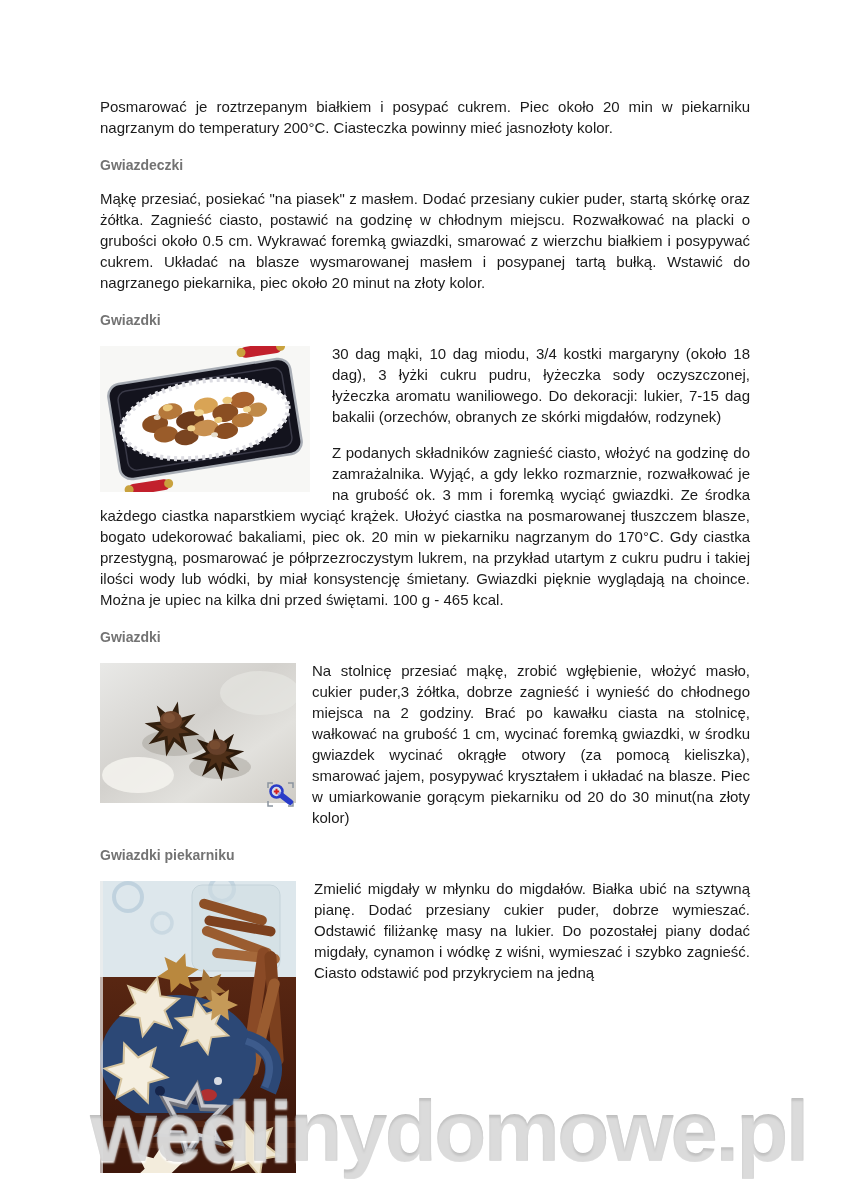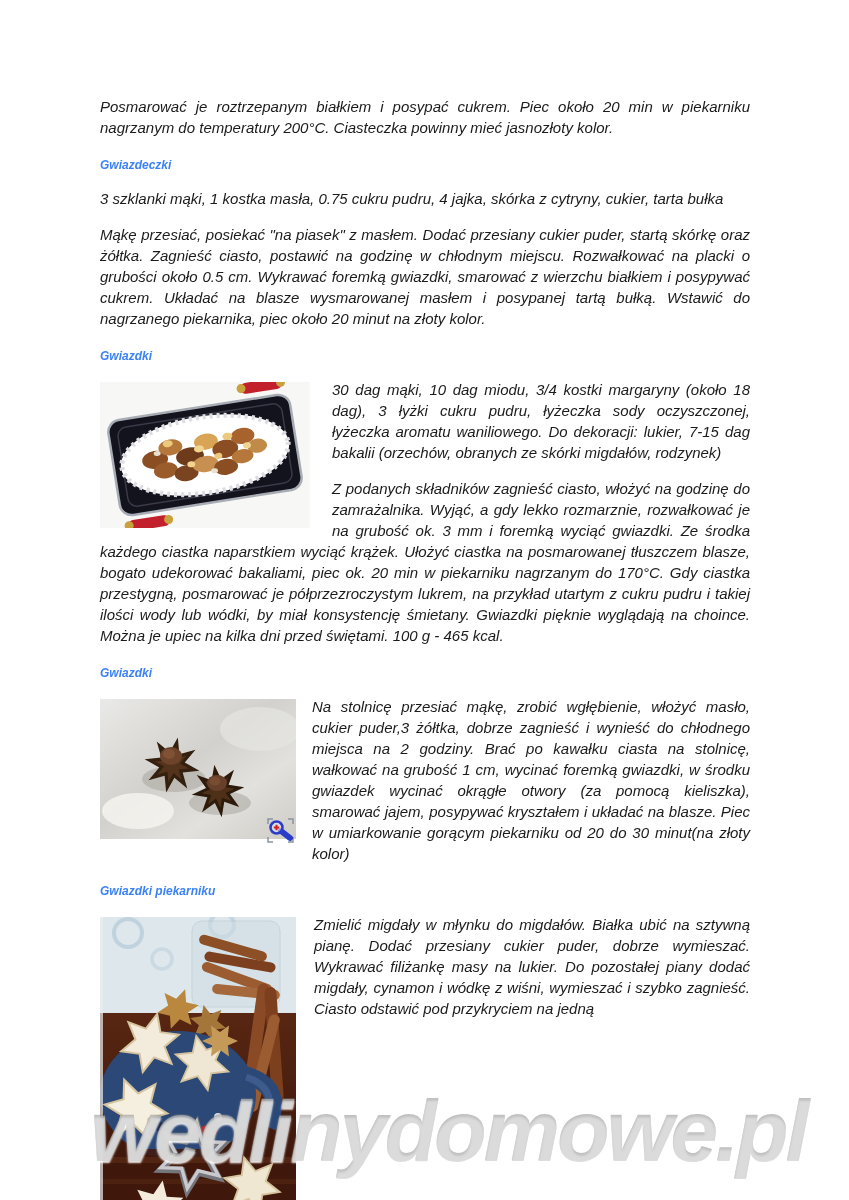--- a/index.html
+++ b/index.html
@@ -1,29 +1,28 @@
 <!DOCTYPE html>
 <html lang="pl"><head>
 <meta charset="utf-8">
 <style>
   html,body{margin:0;padding:0;background:#ffffff;}
   .page{
     width:849px;height:1200px;position:relative;overflow:hidden;
     background:#ffffff;
     font-family:"Liberation Sans","DejaVu Sans",sans-serif;
-    font-style:italic;
   }
   .content{
     position:absolute;left:100px;top:96px;width:650px;
     color:#1b1b1b;font-size:15px;line-height:21px;
   }
   .content p{margin:0 0 15px;text-align:justify;}
   h2.recipe-title{
     clear:both;
-    color:#3b82f6;font-size:12px;line-height:20px;
+    color:#737373;font-size:14px;line-height:20px;
     margin:17px 0 13px;font-weight:bold;
   }
   .photo{float:left;display:block;}
   .photo svg{display:block;width:100%;height:100%;}
   .photo-tray{width:210px;height:146px;margin:3px 22px 6px 0;}
   .photo-choc{width:196px;height:140px;margin:3px 16px 6px 0;position:relative;}
   .photo-cyn{width:196px;height:292px;margin:3px 18px 0 0;position:relative;}
   .zoom-cursor{
     position:absolute;right:2px;bottom:-4px;width:27px;height:25px;
   }
@@ -38,21 +37,20 @@
 </style>
 </head>
 <body>
 
 <div class="page">
   <div class="content">
 
     <p>Posmarować je roztrzepanym białkiem i posypać cukrem. Piec około 20 min w piekarniku nagrzanym do temperatury 200°C. Ciasteczka powinny mieć jasnozłoty kolor.</p>
 
     <h2 class="recipe-title">Gwiazdeczki</h2>
-    <p>3 szklanki mąki, 1 kostka masła, 0.75 cukru pudru, 4 jajka, skórka z cytryny, cukier, tarta bułka</p>
     <p>Mąkę przesiać, posiekać "na piasek" z masłem. Dodać przesiany cukier puder, startą skórkę oraz żółtka. Zagnieść ciasto, postawić na godzinę w chłodnym miejscu. Rozwałkować na placki o grubości około 0.5 cm. Wykrawać foremką gwiazdki, smarować z wierzchu białkiem i posypywać cukrem. Układać na blasze wysmarowanej masłem i posypanej tartą bułką. Wstawić do nagrzanego piekarnika, piec około 20 minut na złoty kolor.</p>
 
     <h2 class="recipe-title">Gwiazdki</h2>
     <span class="photo photo-tray">
       <svg viewBox="0 0 210 146" xmlns="http://www.w3.org/2000/svg">
         <rect width="210" height="146" fill="#f7f7f5"></rect>
         <g transform="rotate(-9 105 73)">
           <rect x="150" y="8" width="42" height="11" rx="5.5" fill="#c2202c"></rect>
           <circle cx="151" cy="13" r="4.5" fill="#c9a23e"></circle>
             <circle cx="191" cy="13" r="4.5" fill="#c9a23e"></circle>
@@ -169,18 +167,18 @@
         <rect x="0" y="232" width="196" height="60" fill="#41190c" opacity="0.85"></rect>
         <rect x="0" y="240" width="196" height="6" fill="#63301a" opacity="0.5"></rect>
         <rect x="0" y="262" width="196" height="5" fill="#63301a" opacity="0.4"></rect>
         <use href="#st6" transform="translate(92,240) rotate(8) scale(1.12)" fill="none" stroke="#75757c" stroke-width="6"></use>
         <use href="#st6" transform="translate(92,238) rotate(8) scale(1.12)" fill="none" stroke="#cacace" stroke-width="3"></use>
         <use href="#st6" transform="translate(152,268) rotate(-16) scale(0.95)" fill="#efe7d2" stroke="#d6c49e" stroke-width="2"></use>
         <use href="#st6" transform="translate(58,290) rotate(10) scale(0.9)" fill="#f3ecdc"></use>
         <rect width="3" height="292" fill="#eeeeee" opacity="0.7"></rect>
       </svg>
     </span>
-    <p>Zmielić migdały w młynku do migdałów. Białka ubić na sztywną pianę. Dodać przesiany cukier puder, dobrze wymieszać. Wykrawać filiżankę masy na lukier. Do pozostałej piany dodać migdały, cynamon i wódkę z wiśni, wymieszać i szybko zagnieść. Ciasto odstawić pod przykryciem na jedną</p>
+    <p>Zmielić migdały w młynku do migdałów. Białka ubić na sztywną pianę. Dodać przesiany cukier puder, dobrze wymieszać. Odstawić filiżankę masy na lukier. Do pozostałej piany dodać migdały, cynamon i wódkę z wiśni, wymieszać i szybko zagnieść. Ciasto odstawić pod przykryciem na jedną</p>
 
   </div>
 
   <div class="watermark">wedlinydomowe.pl</div>
 </div>
 
 </body></html>

